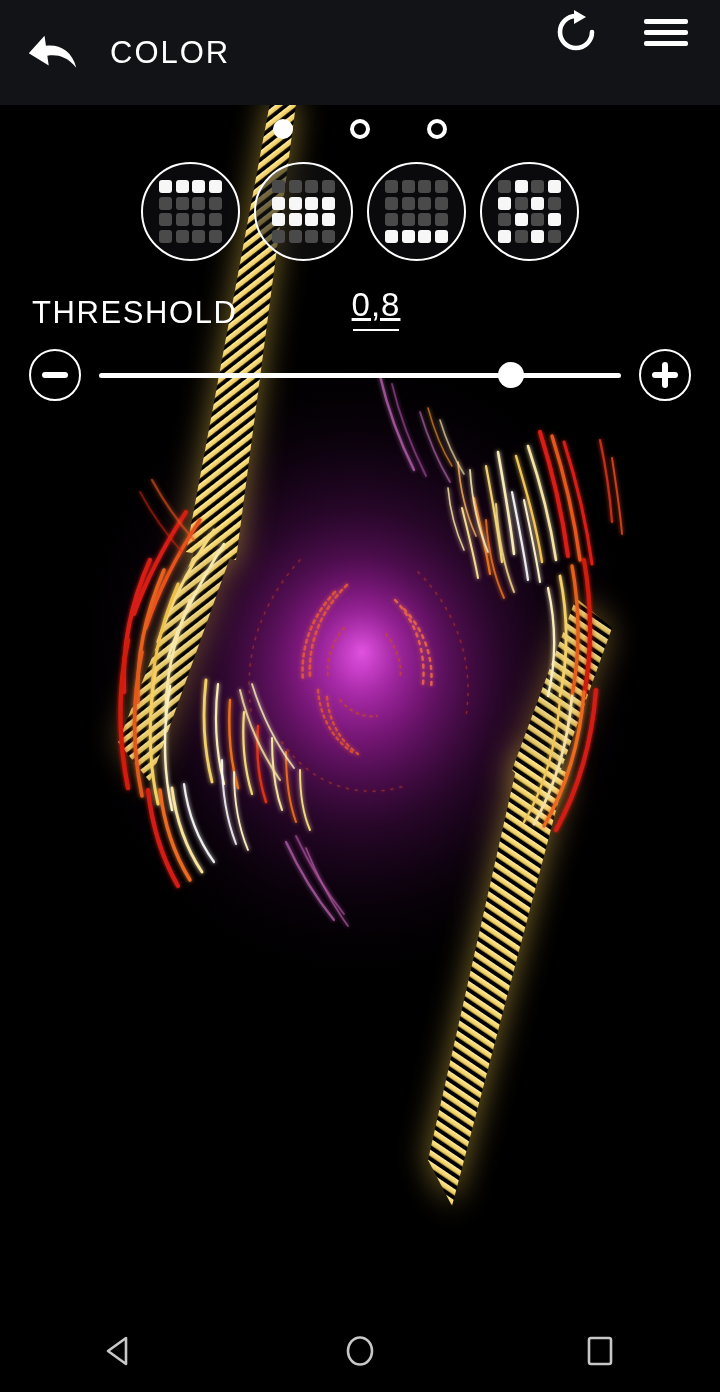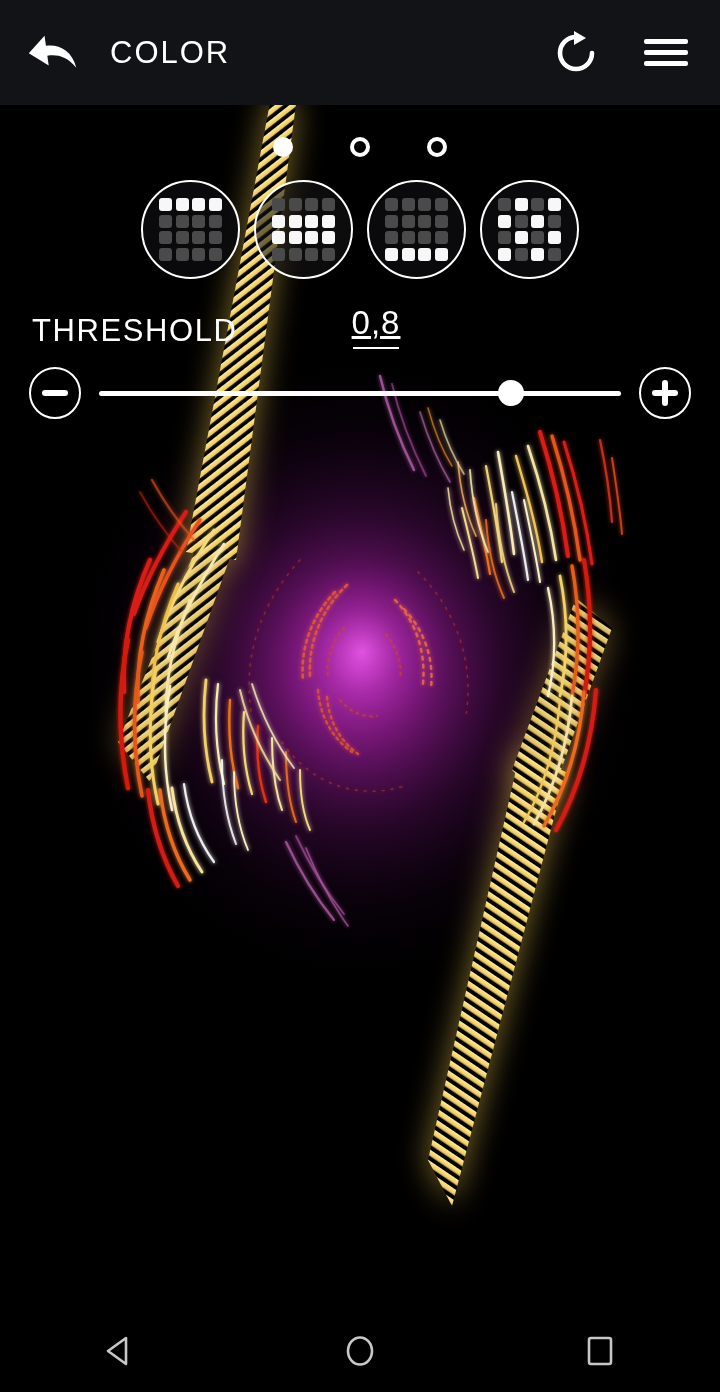--- a/index.html
+++ b/index.html
@@ -38,21 +38,20 @@
 
   
   .appbar {
     position: absolute;
     left: 0; top: 0;
     width: 720px;
     height: 105px;
     background: #121316;
     z-index: 40;
     display: flex;
-    align-items: center;
   }
   .appbar-left {
     display: flex;
     align-items: center;
   }
   .icon-btn {
     display: flex;
     align-items: center;
     justify-content: center;
     background: transparent;
@@ -78,21 +77,21 @@
     height: 5px;
     border-radius: 2px;
     background: #ffffff;
     margin: 6px 0;
   }
 
   
   .controls {
     position: absolute;
     left: 0;
-    top: 106px;
+    top: 88px;
     width: 720px;
     z-index: 30;
   }
 
   
   .dots {
     display: flex;
     justify-content: center;
     align-items: center;
     gap: 57px;

